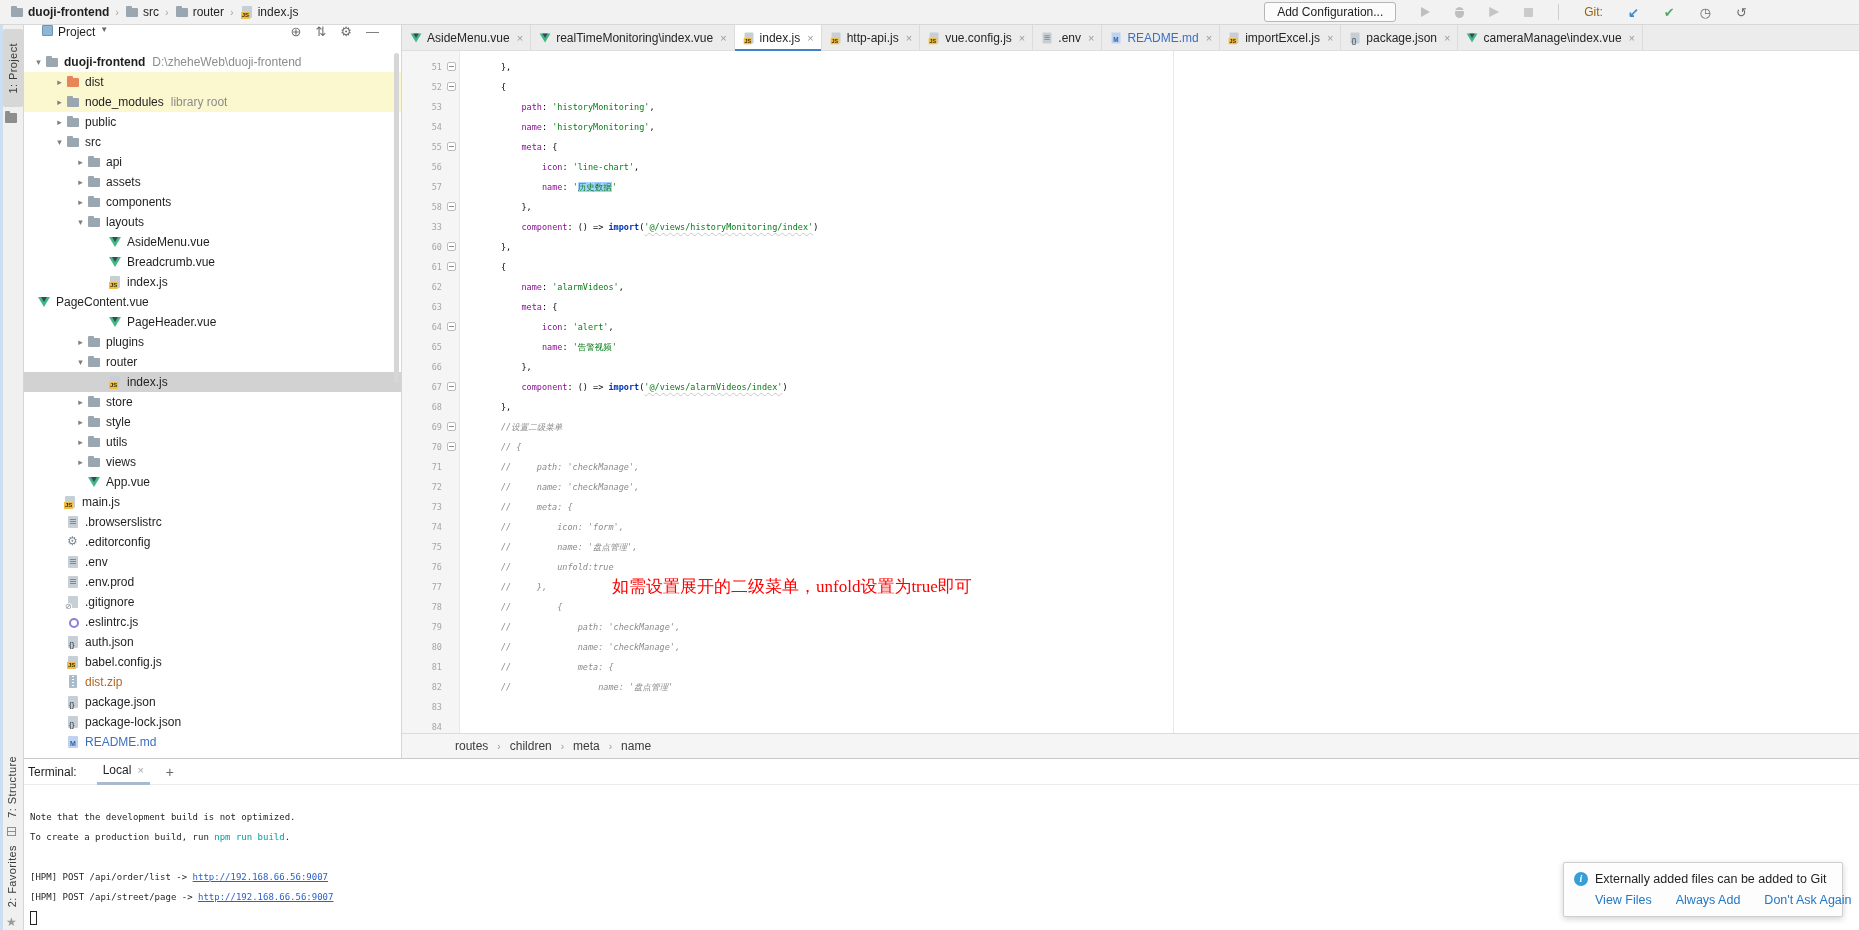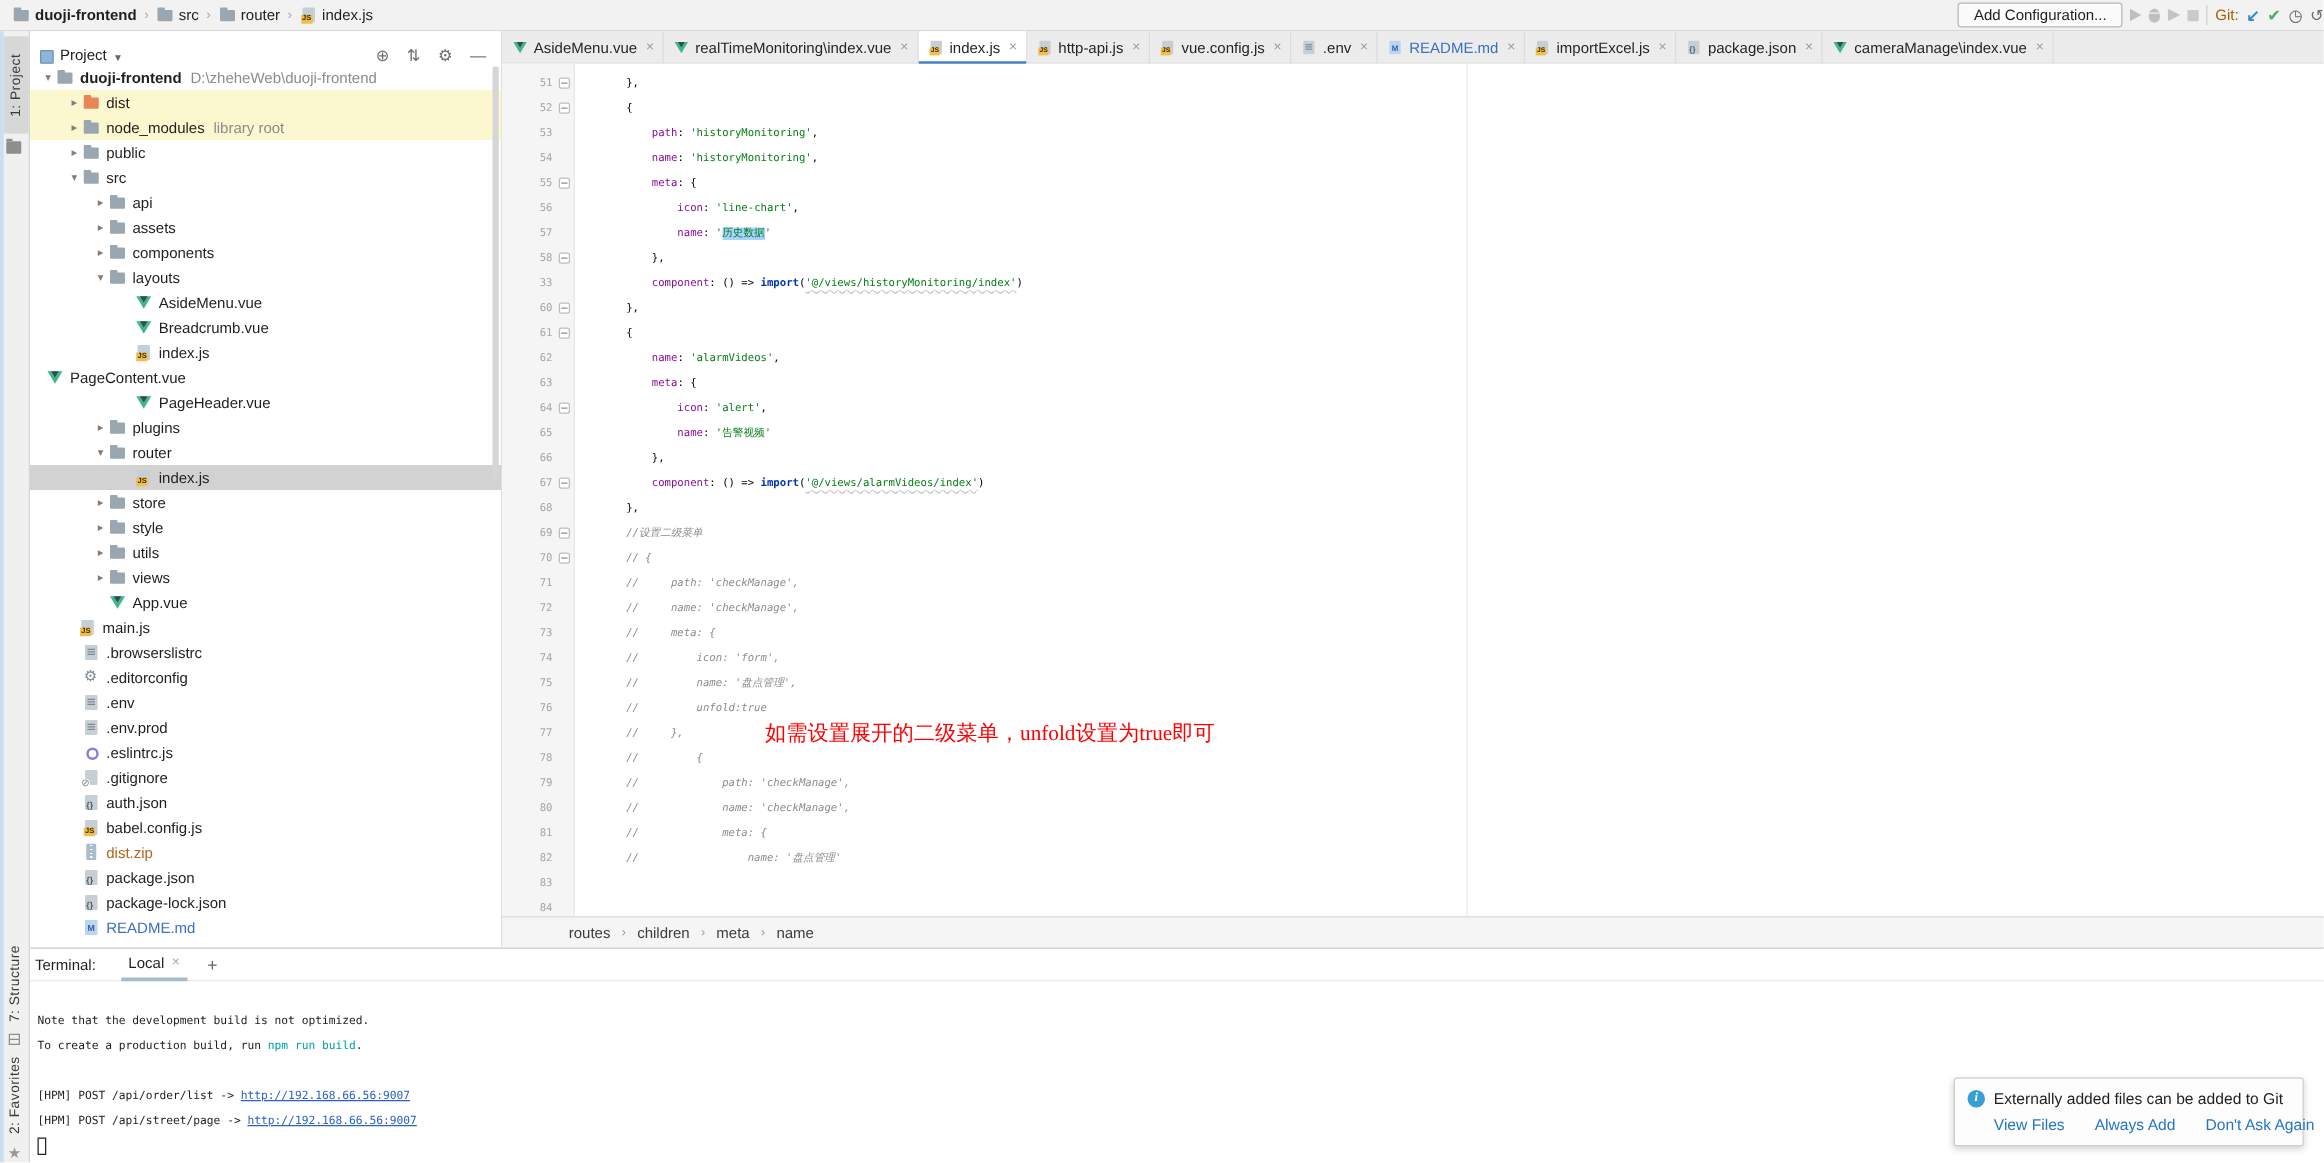--- a/index.html
+++ b/index.html
@@ -6,21 +6,21 @@
   html,body{width:1859px;height:930px;overflow:hidden}
   body{font-family:"Liberation Sans",sans-serif;font-size:12px;color:#262626;background:#fff;position:relative}
 
   
   .topbar{position:absolute;left:0;top:0;width:1859px;height:25px;background:#F2F2F2;border-bottom:1px solid #D8D8D8;display:flex;align-items:center}
   .tb-crumbs{display:flex;align-items:center;padding-left:10px;gap:4px}
   .crumb{display:flex;align-items:center;gap:3px}
   .crumb-lbl{color:#1f1f1f}
   .crumb-lbl.b{font-weight:bold}
   .crumb-sep{color:#A8A8A8;font-size:11px;padding:0 2px}
-  .tb-right{margin-left:auto;display:flex;align-items:center;gap:6px;}
+  .tb-right{margin-left:auto;display:flex;align-items:center;gap:25px;padding-right:112px}
   .btn-addcfg{border:1px solid #B6B6B6;border-radius:3px;background:#FBFBFB;padding:2px 12px;font-size:12px;color:#1f1f1f;white-space:nowrap}
   .i-play{width:0;height:0;border-left:9px solid #BFBFBF;border-top:5px solid transparent;border-bottom:5px solid transparent}
   .i-bug{width:9px;height:11px;background:#BFBFBF;border-radius:50% 50% 45% 45%;position:relative}
   .i-bug::before{content:"";position:absolute;left:-2px;top:3px;width:13px;height:1px;background:#F2F2F2}
   .i-cov{width:10px;height:10px;background:#C4C4C4;clip-path:polygon(0 0,100% 50%,0 100%)}
   .i-stop{width:9px;height:9px;background:#CACACA;border-radius:1px}
   .tb-div{width:1px;height:16px;background:#D0D0D0}
   .git-lbl{color:#a16207}
   .g-ic{font-size:13px;line-height:13px}
   .g-upd{color:#3C8CC8;font-weight:bold}
@@ -55,21 +55,21 @@
   .chip-proj-icon{position:absolute;left:5px;top:88px}
   .mini-folder{display:block;width:12px;height:10px;background:#8E8E8E;border-radius:1px;position:relative}
   .mini-folder::before{content:"";position:absolute;left:0;top:-2px;width:5px;height:2px;background:#8E8E8E;border-radius:1px 1px 0 0}
   .grp-bottom{position:absolute;left:0;bottom:2px;width:100%;display:flex;flex-direction:column;align-items:center;gap:9px}
   .i-structure{width:9px;height:9px;border:1px solid #8E8E8E;position:relative}
   .i-structure::after{content:"";position:absolute;left:0;top:3px;width:7px;height:1px;background:#8E8E8E}
   .i-star{color:#9A9A9A;font-size:12px;line-height:12px}
 
   
   .pp{position:absolute;left:24px;top:25px;width:378px;height:733px;background:#fff;border-right:1px solid #D6D6D6}
-  .pp-header{height:26px;display:flex;align-items:flex-end;padding:0 8px;gap:5px}
+  .pp-header{height:26px;display:flex;align-items:flex-start;padding:0 18px;gap:5px}
   .pp-winicon{width:11px;height:11px;background:#8FB6D8;border:1px solid #6E93B4;border-radius:1px}
   .pp-title{color:#1f1f1f}
   .pp-caret{font-size:8px;color:#666}
   .pp-tools{margin-left:auto;display:flex;align-items:center;gap:14px;color:#6E6E6E;font-size:13px;padding-right:4px}
   .pp-tools span{line-height:13px}
   .tree{position:relative;padding-top:1px}
   .trow{height:20px;display:flex;align-items:center;white-space:nowrap}
   .trow.sel{background:#D2D2D2}
   .trow.hi{background:#FBF8D0}
   .chev{width:13px;flex:none;text-align:center;color:#7E7E7E;font-size:9px}
@@ -334,27 +334,27 @@
         <span class="ic page ic-text"></span>
         <span class="tlabel">.env</span>
       </div>
       <div class="trow" style="padding-left: 29px;">
         <span class="chev"></span>
         <span class="ic page ic-text"></span>
         <span class="tlabel">.env.prod</span>
       </div>
       <div class="trow" style="padding-left: 29px;">
         <span class="chev"></span>
+        <span class="ic page ic-ignored"></span>
+        <span class="tlabel">.gitignore</span>
+      </div>
+      <div class="trow" style="padding-left: 29px;">
+        <span class="chev"></span>
         <span class="ic ic-eslint"></span>
         <span class="tlabel">.eslintrc.js</span>
-      </div>
-      <div class="trow" style="padding-left: 29px;">
-        <span class="chev"></span>
-        <span class="ic page ic-ignored"></span>
-        <span class="tlabel">.gitignore</span>
       </div>
       <div class="trow" style="padding-left: 29px;">
         <span class="chev"></span>
         <span class="ic page ic-json"></span>
         <span class="tlabel">auth.json</span>
       </div>
       <div class="trow" style="padding-left: 29px;">
         <span class="chev"></span>
         <span class="ic page ic-js"></span>
         <span class="tlabel">babel.config.js</span>

